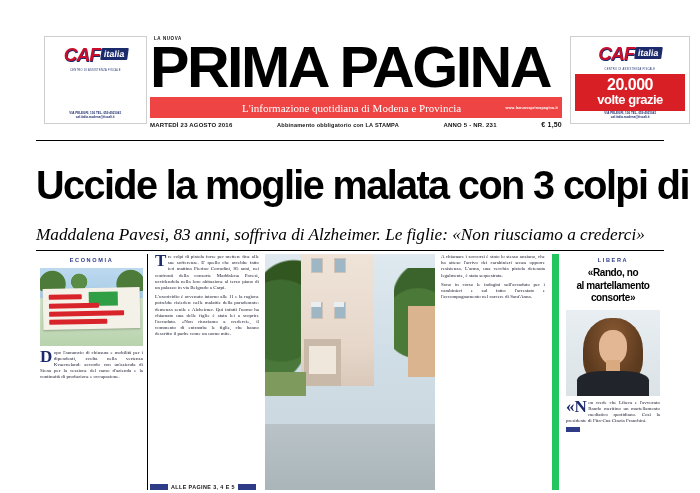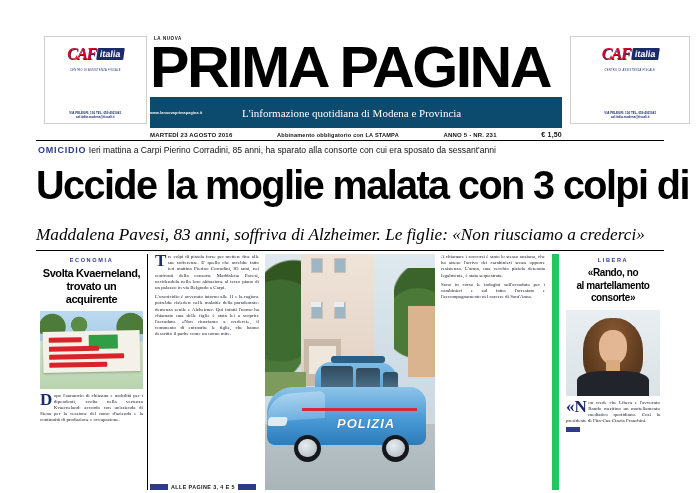--- a/index.html
+++ b/index.html
@@ -11,22 +11,22 @@
   }
   .page{position:relative;width:700px;height:493px;background:#fff;}
 
   
   .ad{position:absolute;top:36px;background:#fff;border:1px solid #cfcfcf;box-sizing:border-box;
       display:flex;flex-direction:column;align-items:center;overflow:hidden;}
   .ad-left{left:44px;width:103px;height:88px;}
   .ad-right{left:570px;width:120px;height:88px;}
   .caf-logo{width:92%;height:28px;margin-top:3px;position:relative;display:flex;align-items:center;
             justify-content:center;}
-  .caf-word{font-family:Liberation Serif, serif;font-weight:bold;font-style:italic;
-            color:#c8102e;font-size:16px;letter-spacing:-1px;line-height:1;
+  .caf-word{font-family:Liberation Sans, sans-serif;font-weight:bold;font-style:italic;
+            color:#c8102e;font-size:19px;letter-spacing:-1px;line-height:1;
             text-shadow:0.5px 0.5px 0 #1b2a6b;}
   .caf-italia{background:#1b2a6b;color:#fff;font-family:"Liberation Sans",sans-serif;
               font-weight:bold;font-size:9px;padding:1px 3px;margin-left:1px;border-radius:1px;
               transform:skewX(-8deg);}
   .caf-sub{font-family:"Liberation Sans",sans-serif;font-size:2.6px;color:#1b2a6b;
            letter-spacing:0.3px;margin-top:1px;white-space:nowrap;}
   .ad-l-text{font-family:"Liberation Sans",sans-serif;font-weight:bold;color:#c8102e;
              font-size:11.5px;line-height:13px;text-align:center;margin-top:4px;}
   .ad-r-band{background:#d81f26;width:94%;margin-top:3px;padding:3px 0 4px;text-align:center;}
   .ad-r-big{font-family:"Liberation Sans",sans-serif;font-weight:bold;color:#fff;font-size:16px;
@@ -37,22 +37,22 @@
            text-align:center;line-height:4.6px;margin-top:auto;margin-bottom:3px;
            white-space:nowrap;transform:scaleX(0.95);}
 
   
   .masthead{position:absolute;left:150px;top:36px;width:412px;}
   .lanuova{font-family:"Liberation Sans",sans-serif;font-size:4.5px;font-weight:bold;
            letter-spacing:0.6px;color:#111;margin-left:4px;}
   .title{font-family:"Liberation Sans",sans-serif;font-weight:bold;font-size:58px;line-height:56px;
          letter-spacing:-2.5px;color:#000;transform:scaleX(1.02);transform-origin:left center;
          margin-top:-2px;}
-  .tagbar{background:#0c4a6e;height:31px;margin-top:2px;display:flex;align-items:center;
-          justify-content:flex-start;padding-right:4px;position:relative;}
+  .tagbar{background:#ef4444;height:21px;margin-top:2px;display:flex;align-items:center;
+          justify-content:flex-end;padding-right:4px;position:relative;}
   .tagbar-text{font-family:"Liberation Serif",serif;color:#fff;font-size:11px;
                position:absolute;left:50%;transform:translateX(-52%);white-space:nowrap;}
   .tagbar-url{font-family:"Liberation Sans",sans-serif;color:#fff;font-size:3.6px;font-weight:bold;
               letter-spacing:0.2px;z-index:2;}
   .dateline{display:flex;align-items:center;justify-content:space-between;margin-top:3px;
             font-family:"Liberation Sans",sans-serif;font-weight:bold;font-size:6px;color:#111;
             letter-spacing:0.2px;}
   .dateline .abb{font-size:5.6px;}
   .dateline .price{font-size:7px;}
 
@@ -205,46 +205,41 @@
       <span class="price">€ 1,50</span>
     </div>
   </div>
 
   <div class="ad ad-right">
     <div class="caf-logo">
       <span class="caf-word">CAF</span>
       <span class="caf-italia">italia</span>
     </div>
     <div class="caf-sub">CENTRO DI ASSISTENZA FISCALE</div>
+    <div class="ad-r-band">
+      <div class="ad-r-big">20.000</div>
+      <div class="ad-r-small">volte grazie</div>
+    </div>
     <div class="ad-fine">
       <div>VIA PELEGRI, 136 TEL. 059 4921041</div>
       <div>caf.italia.modena@tiscali.it</div>
     </div>
   </div>
 
   <div class="rule-top"></div>
 
-  <div class="kicker">
-    <b>OMICIDIO</b>
-    <span>Ieri mattina a Carpi Pierino Corradini, 85 anni, ha sparato alla consorte con cui era sposato da sessant'anni</span>
-  </div>
 
   <div class="headline">Uccide la moglie malata con 3 colpi di pistola</div>
   <div class="subhead">Maddalena Pavesi, 83 anni, soffriva di Alzheimer. Le figlie: «Non riusciamo a crederci»</div>
   <div class="rule-mid"></div>
 
   <div class="cols">
 
     <div class="side side-left">
       <div class="sect">ECONOMIA</div>
-      <div class="side-title">
-        <div>Svolta Kvaerneland,</div>
-        <div>trovato un</div>
-        <div>acquirente</div>
-      </div>
       <div class="photo-banner">
         <div class="banner-trees"></div>
         <div class="banner-sheet">
           <div class="banner-green"></div>
           <div class="banner-line" style="left:6%;top:16%;width:34%;"></div>
           <div class="banner-line" style="left:6%;top:36%;width:52%;"></div>
           <div class="banner-line" style="left:6%;top:56%;width:78%;"></div>
           <div class="banner-line" style="left:6%;top:76%;width:60%;"></div>
         </div>
       </div>
@@ -268,34 +263,20 @@
           <div class="bwin" style="left:14%;top:36%;width:14%;height:12%;"></div>
           <div class="bwin" style="left:46%;top:36%;width:13%;height:12%;"></div>
           <div class="bshade" style="left:14%;top:36%;width:14%;height:4%;"></div>
           <div class="bshade" style="left:46%;top:36%;width:13%;height:4%;"></div>
         </div>
         <div class="garage"></div>
         <div class="garage-in"></div>
         <div class="ground"></div>
         <div class="grass"></div>
 
-        <div class="car">
-          <div class="car-roof"></div>
-          <div class="lightbar"></div>
-          <div class="glass" style="left:34%;bottom:66%;width:20%;height:26%;"></div>
-          <div class="glass" style="left:56%;bottom:66%;width:15%;height:24%;"></div>
-          <div class="glass" style="left:73%;bottom:66%;width:9%;height:20%;"></div>
-          <div class="car-body"></div>
-          <div class="car-hood"></div>
-          <div class="stripe"></div>
-          <div class="headlight"></div>
-          <div class="polizia">POLIZIA</div>
-          <div class="wheel w1"></div>
-          <div class="wheel w2"></div>
-        </div>
 
         <div class="photo-caption"></div>
       </div>
 
       <div class="txtcol">
         <p>A chiamare i soccorsi è stato lo stesso anziano, che ha atteso l'arrivo dei carabinieri senza opporre resistenza. L'arma, una vecchia pistola detenuta legalmente, è stata sequestrata.</p>
         <p>Sono in corso le indagini sull'accaduto per i carabinieri e sul fatto: l'arrestato e l'accompagnamento nel carcere di Sant'Anna.</p>
       </div>
     </div>
 

